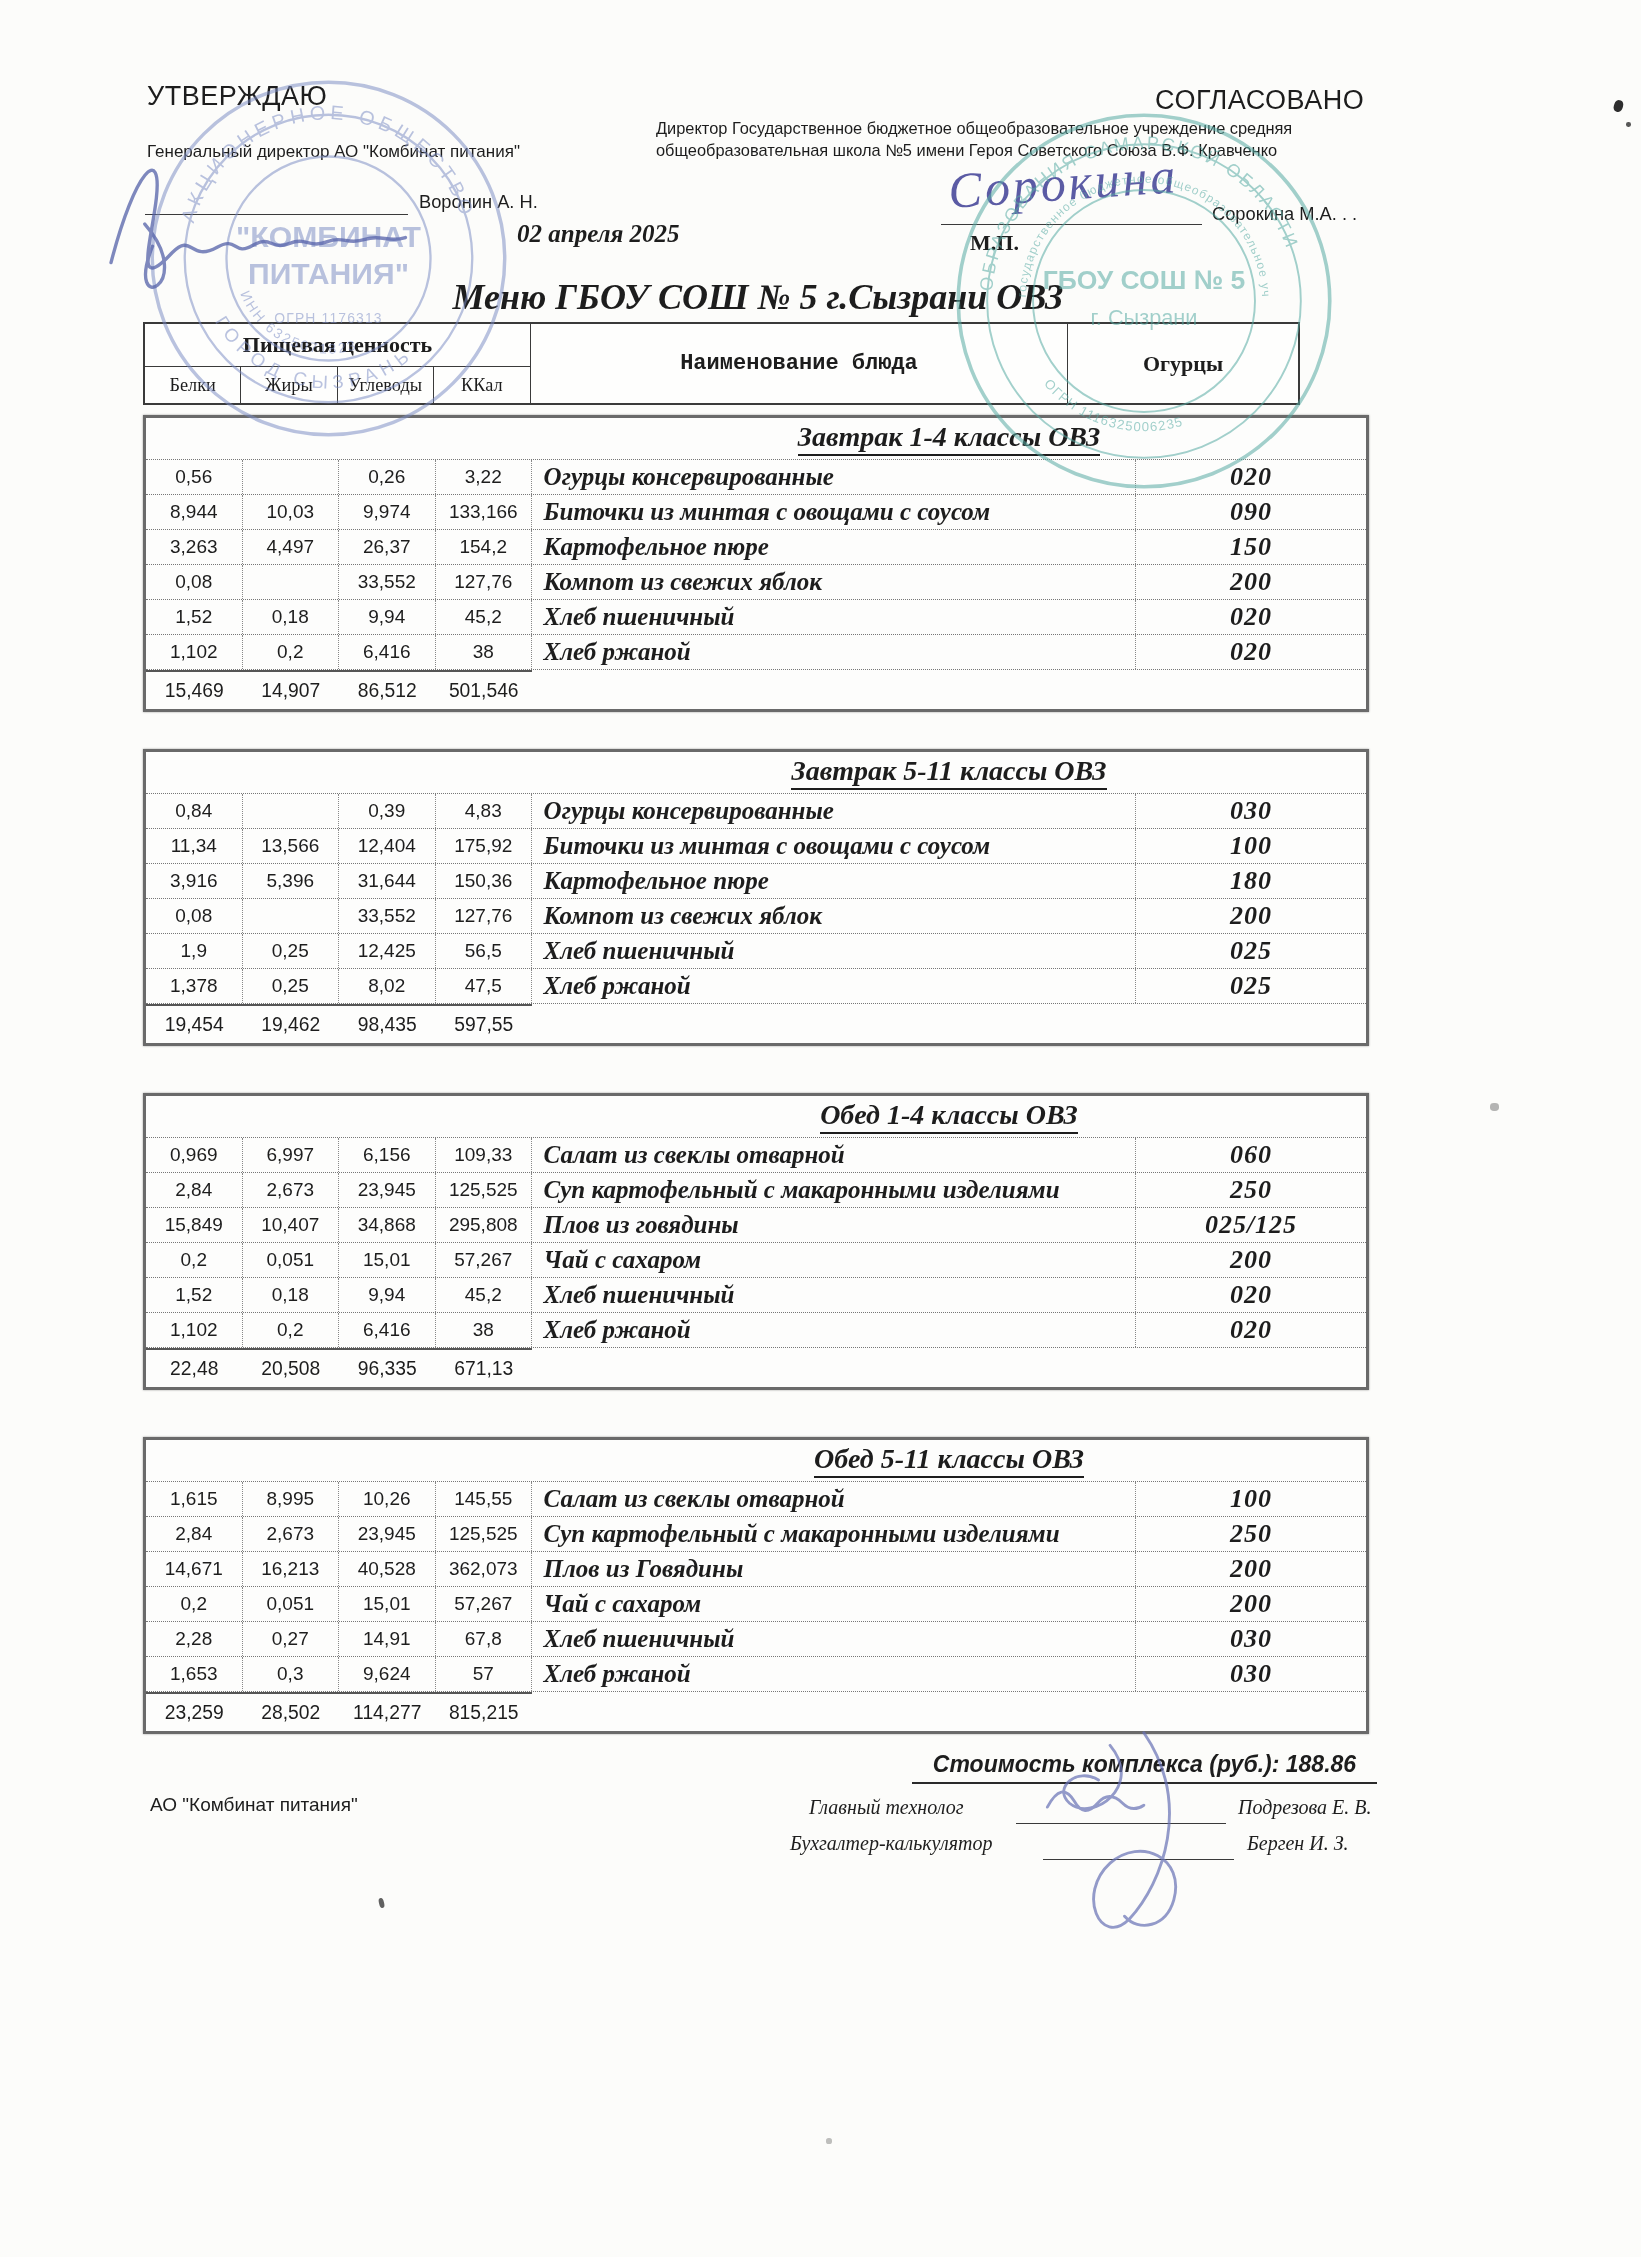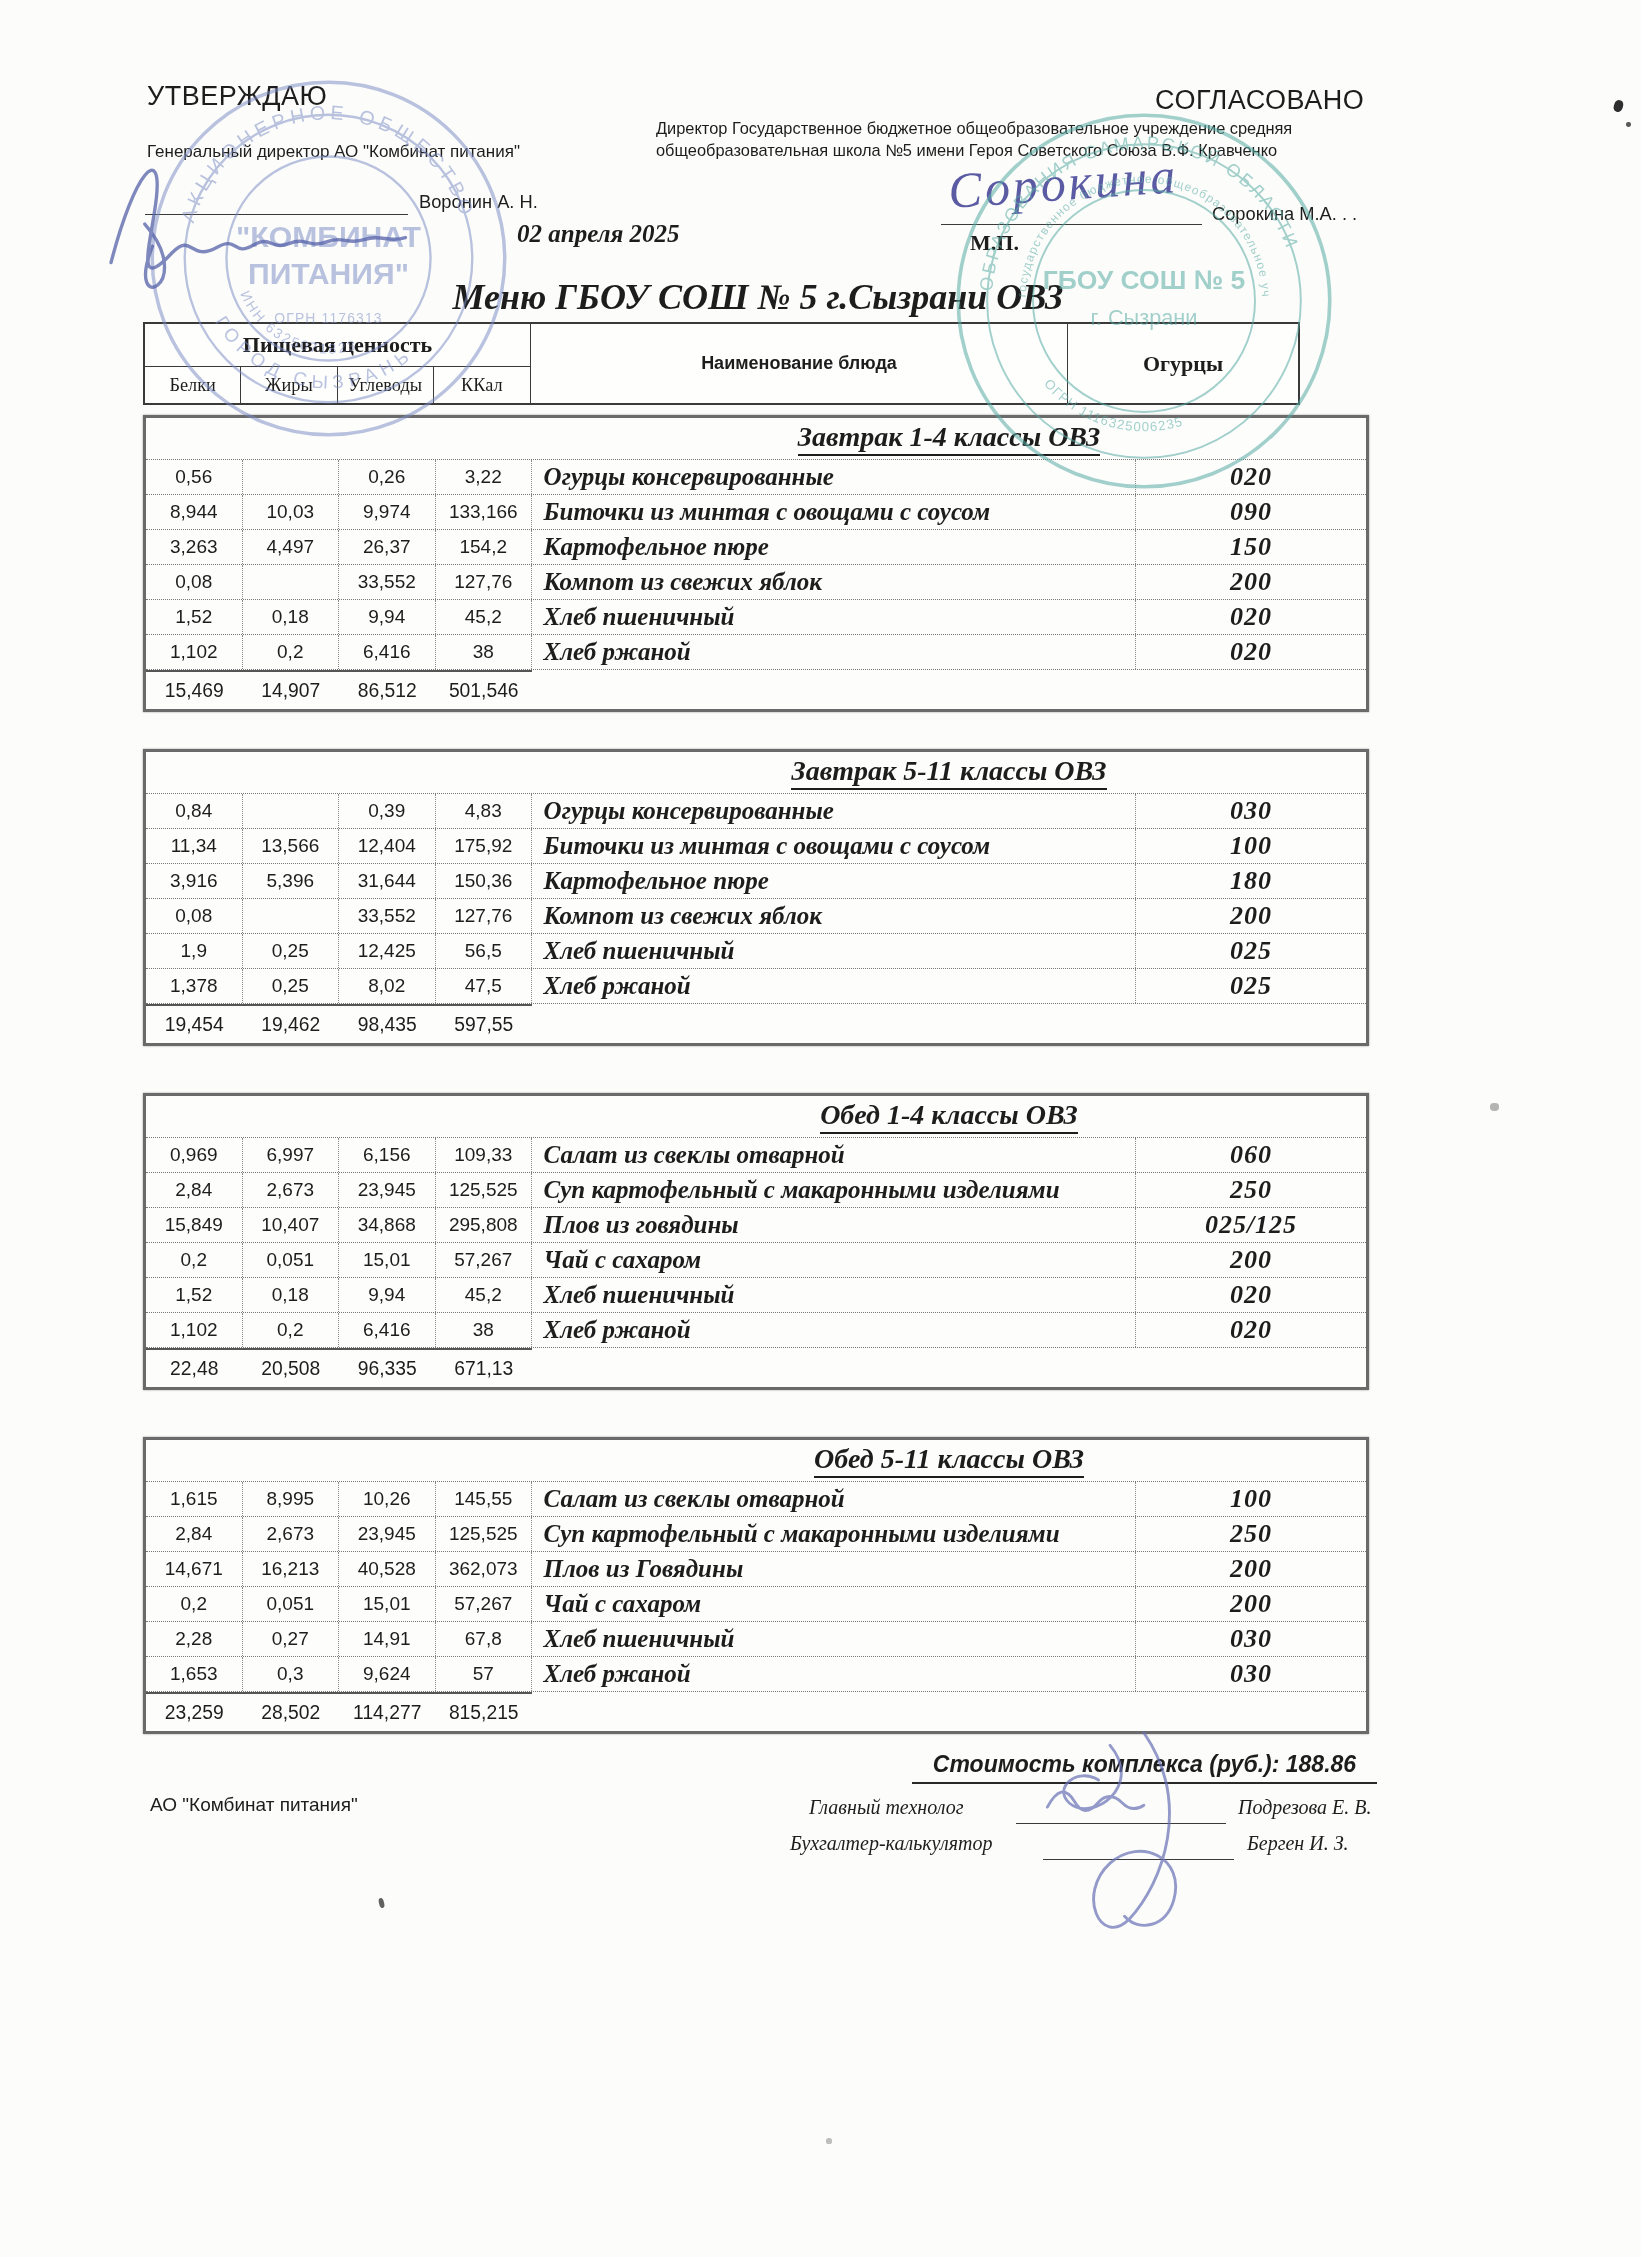--- a/index.html
+++ b/index.html
@@ -30,21 +30,21 @@
   #head-table{left:143px;top:322px;width:1157px;height:83px;display:flex;
               border:2.4px solid #3a3a3a;box-sizing:border-box;background:rgba(255,255,255,.5);}
   .ht-left{width:386px;border-right:1.9px solid #3a3a3a;display:flex;flex-direction:column;box-sizing:border-box;}
   .ht-nutrition{height:43px;border-bottom:1.9px solid #3a3a3a;display:flex;align-items:center;justify-content:center;
                 font-family:"Liberation Serif",serif;font-weight:bold;font-size:22px;box-sizing:border-box;}
   .ht-cols{flex:1;display:flex;}
   .ht-col{width:97px;display:flex;align-items:center;justify-content:center;
           font-family:"Liberation Serif",serif;font-size:18.3px;border-right:1.9px solid #3a3a3a;box-sizing:border-box;}
   .ht-col:last-child{border-right:none;}
   .ht-dish{flex:1;display:flex;align-items:center;justify-content:center;border-right:1.9px solid #3a3a3a;
-           font-family:Liberation Sans, sans-serif;font-weight:bold;font-size:18px;}
+           font-family:Liberation Mono, monospace;font-weight:bold;font-size:22px;}
   .ht-out{width:230px;display:flex;align-items:center;justify-content:center;
           font-family:"Liberation Serif",serif;font-weight:bold;font-size:22px;}
 
   
   .menu-table{position:absolute;left:143px;width:1226px;border:3.9px solid #6a6a6a;box-sizing:border-box;
               box-shadow:0 0 1.9px 0 #9a9a9a;background:rgba(255,255,255,.4);}
   .mt-title-row{height:42px;display:flex;align-items:center;justify-content:center;
                 padding-left:386px;border-bottom:1.9px dotted #777;box-sizing:border-box;}
   .mt-title{font-family:"Liberation Serif",serif;font-weight:bold;font-style:italic;font-size:28px;
             border-bottom:2.4px solid #1d1d1d;padding-bottom:1.9px;}

